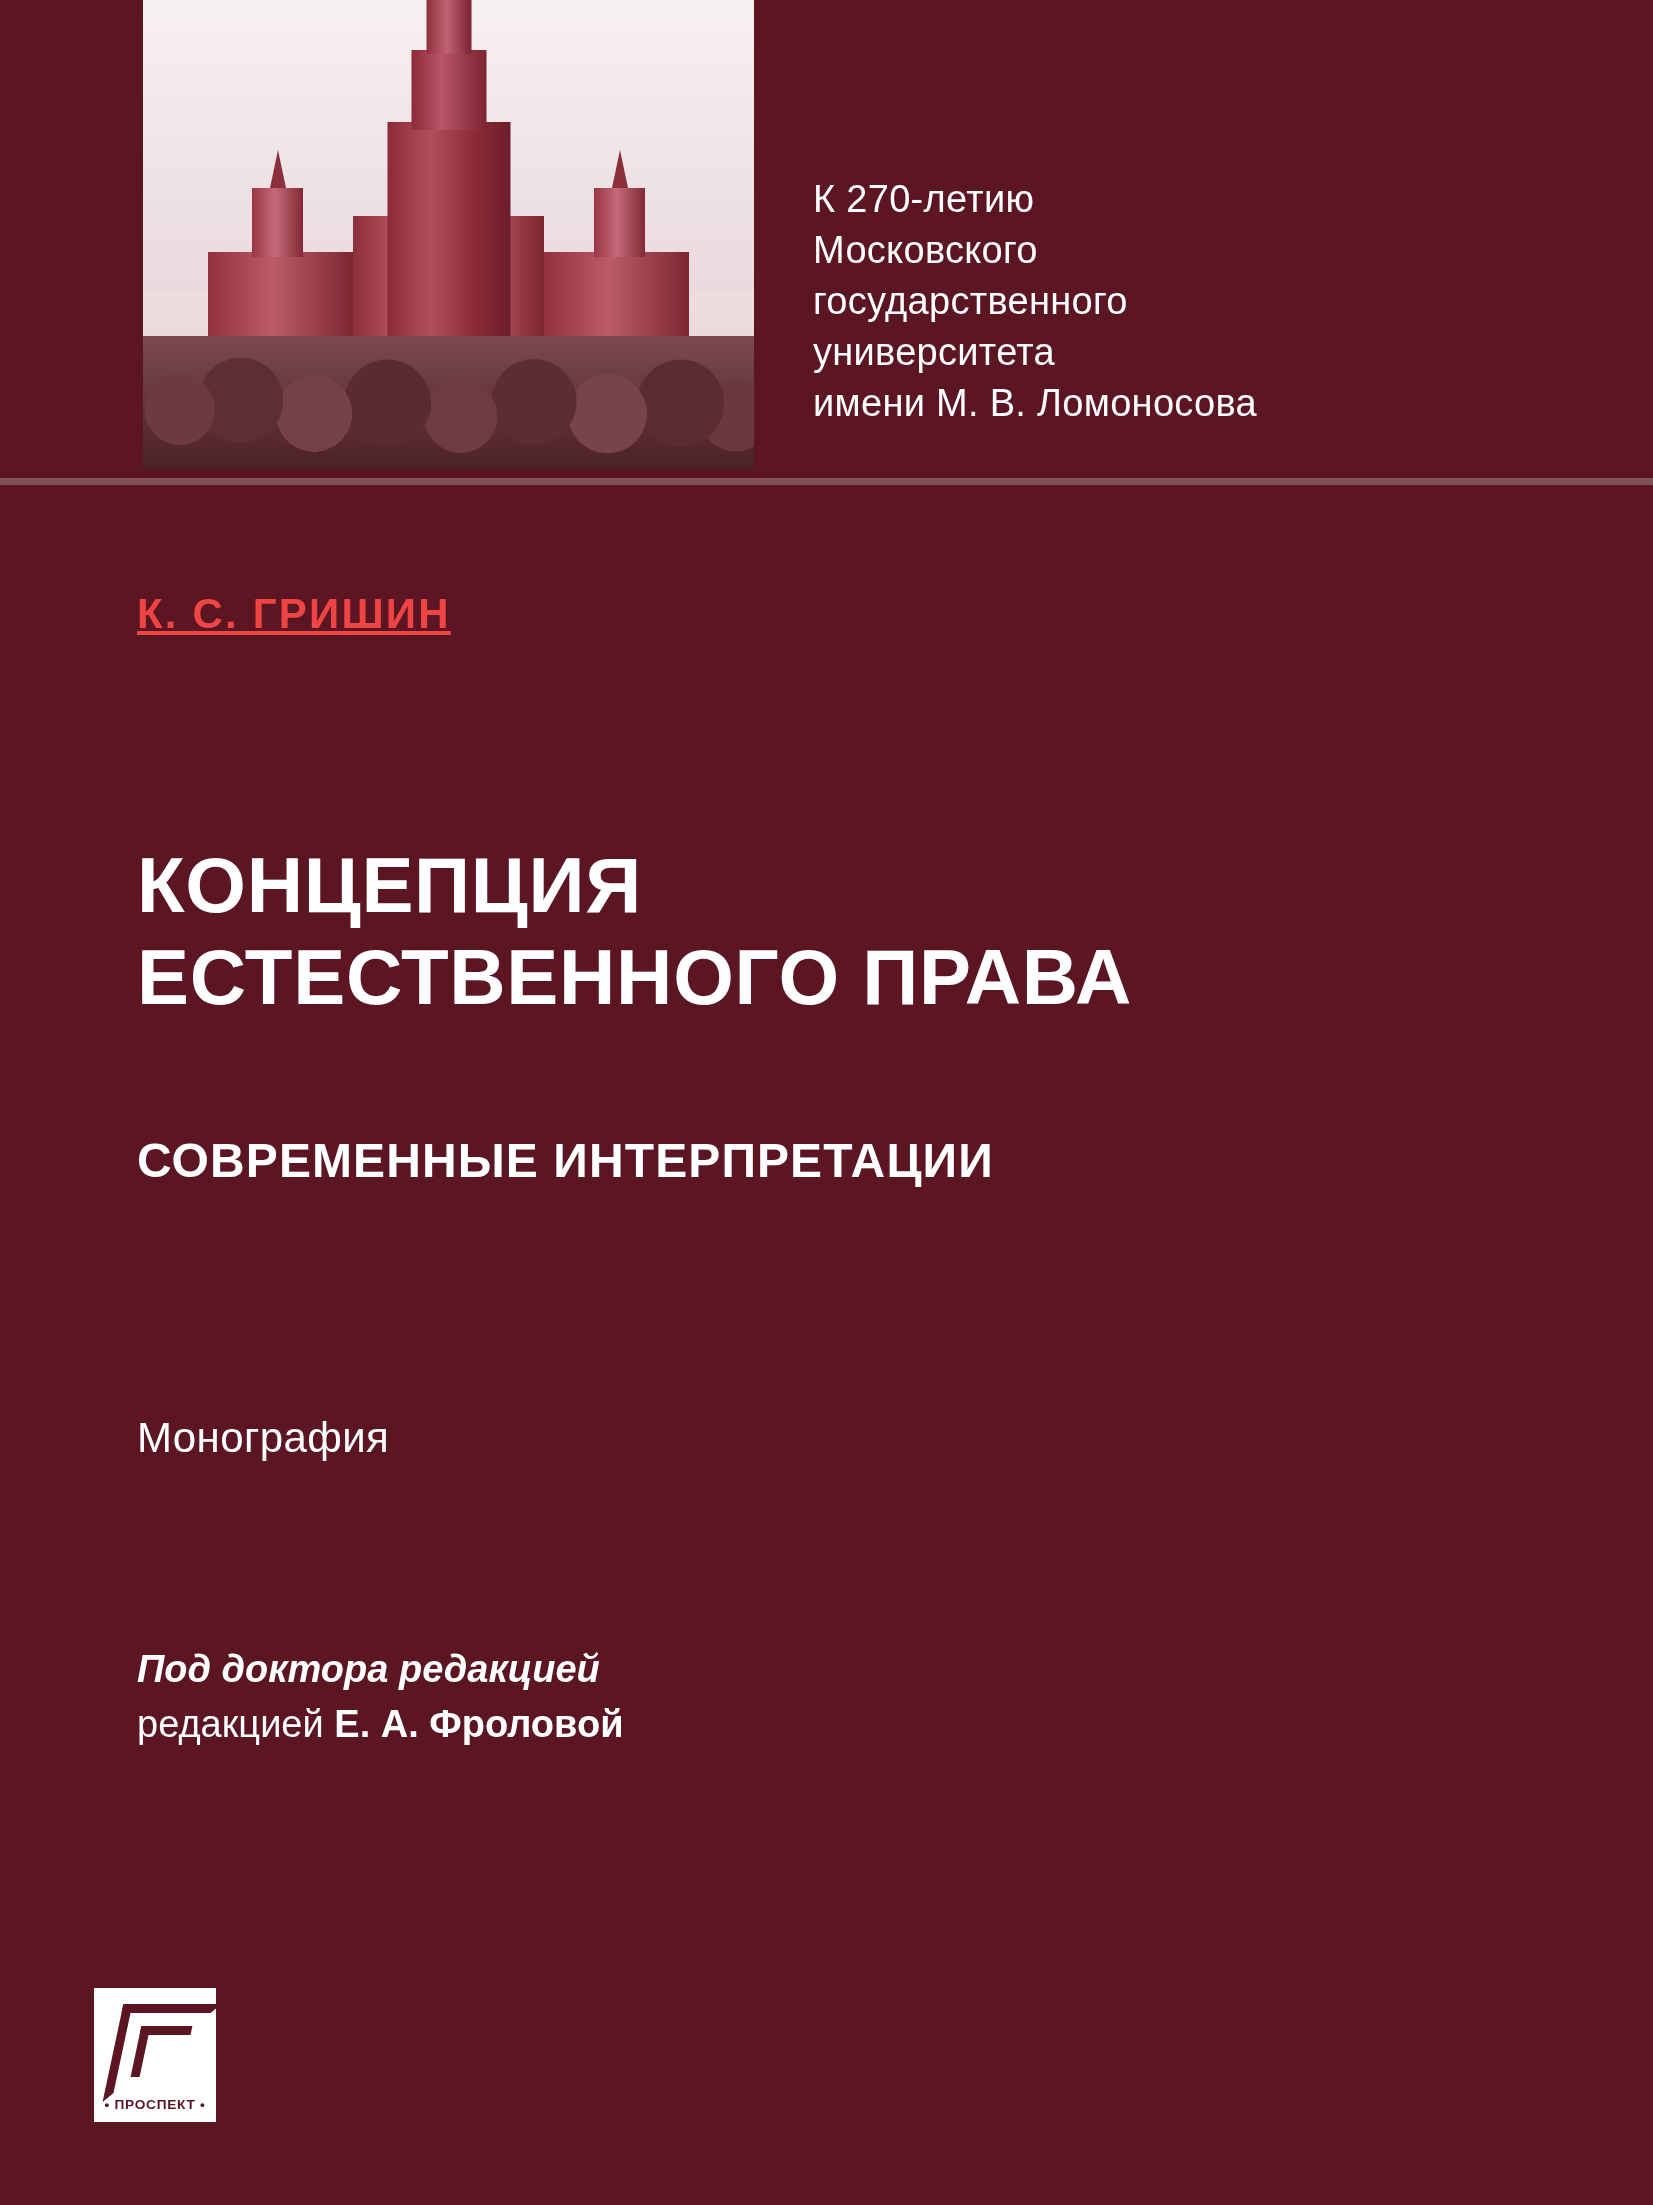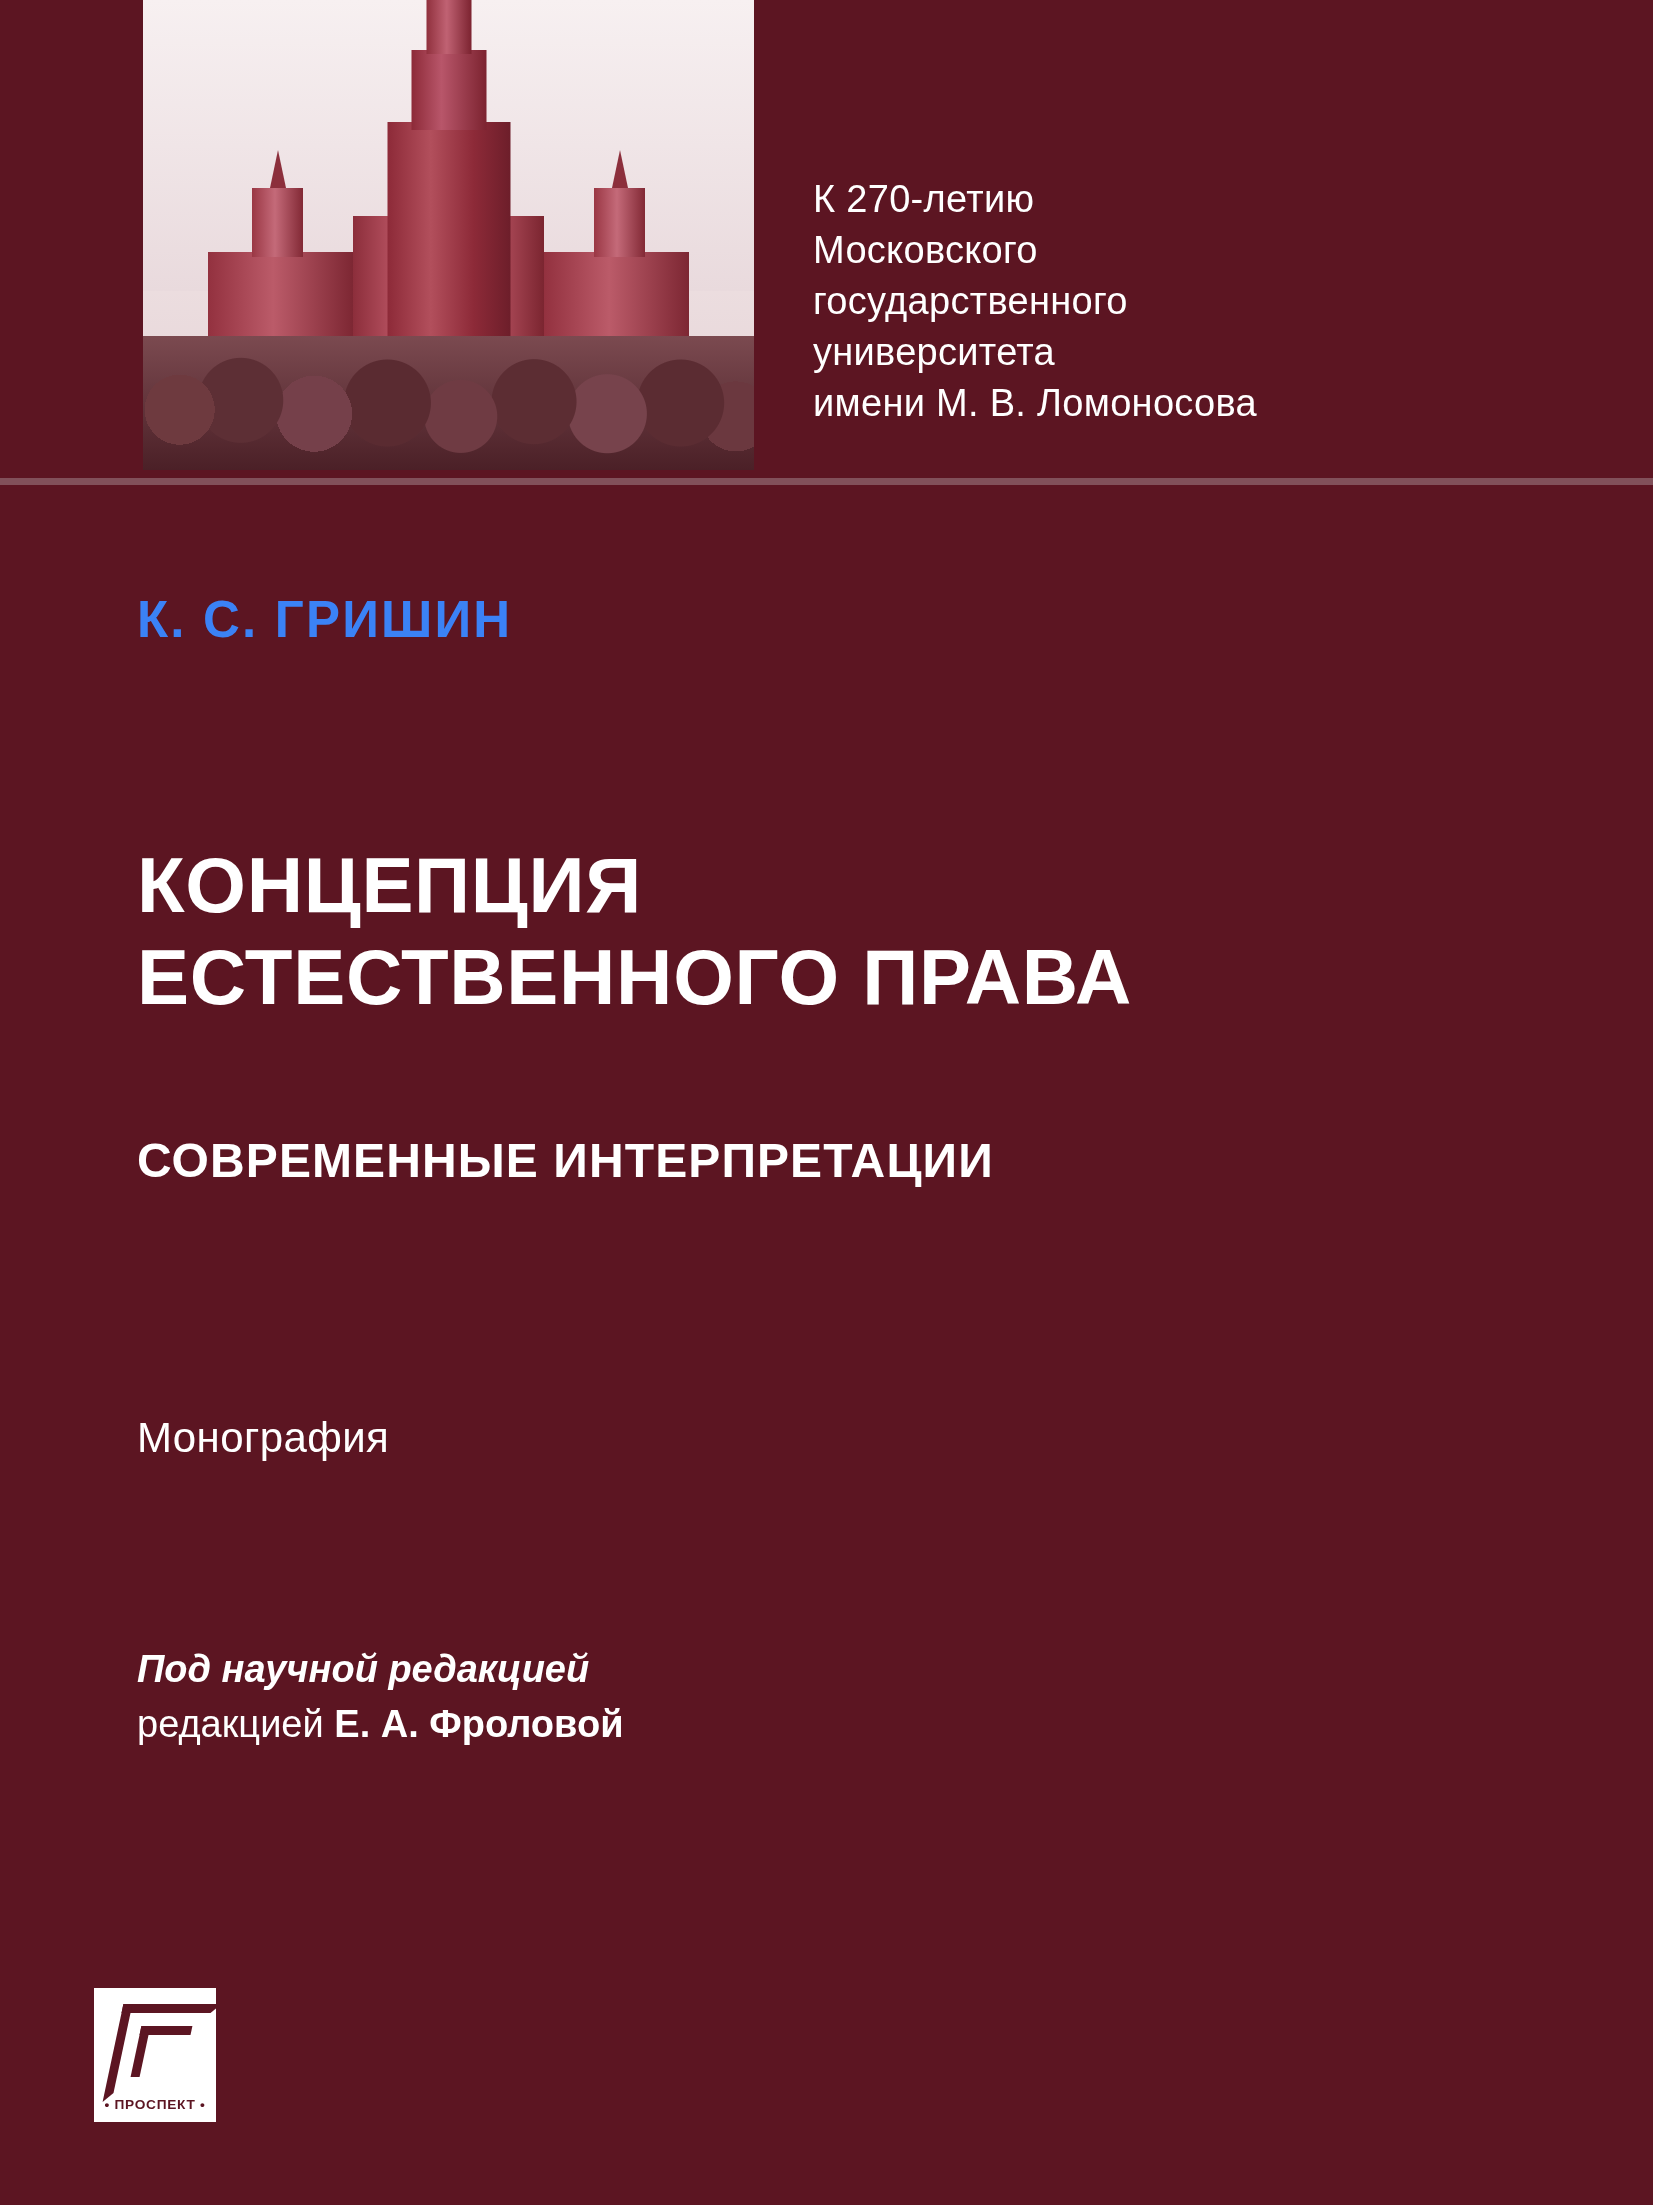--- a/index.html
+++ b/index.html
@@ -153,24 +153,25 @@
     height: 7.2px;
     background: #a08289;
     opacity: .55;
   }
 
   
   .author {
     position: absolute;
     left: 137px;
     top: 590px;
-    color: #3b82f6;
-    font-size: 51px;
+    color: #ef4444;
+    font-size: 42px;
     font-weight: bold;
     letter-spacing: 2.2px;
+    text-decoration: underline;
   }
 
   .title {
     position: absolute;
     left: 137px;
     top: 839px;
     width: 1375px;
     color: #ffffff;
     font-size: 78px;
     font-weight: bold;
@@ -300,21 +301,21 @@
   <div class="title">
     <div>КОНЦЕПЦИЯ</div>
     <div>ЕСТЕСТВЕННОГО ПРАВА</div>
   </div>
 
   <div class="subtitle">СОВРЕМЕННЫЕ ИНТЕРПРЕТАЦИИ</div>
 
   <div class="genre">Монография</div>
 
   <div class="editors">
-    <div class="line1">Под научной редакцией</div>
+    <div class="line1">Под доктора редакцией</div>
     <div class="line3"><span>редакцией </span><b>Е. А. Фроловой</b></div>
   </div>
 
   <div class="publisher">
     <div class="mark">
       <div class="name">• ПРОСПЕКТ •</div>
     </div>
   </div>
 
 </div>

